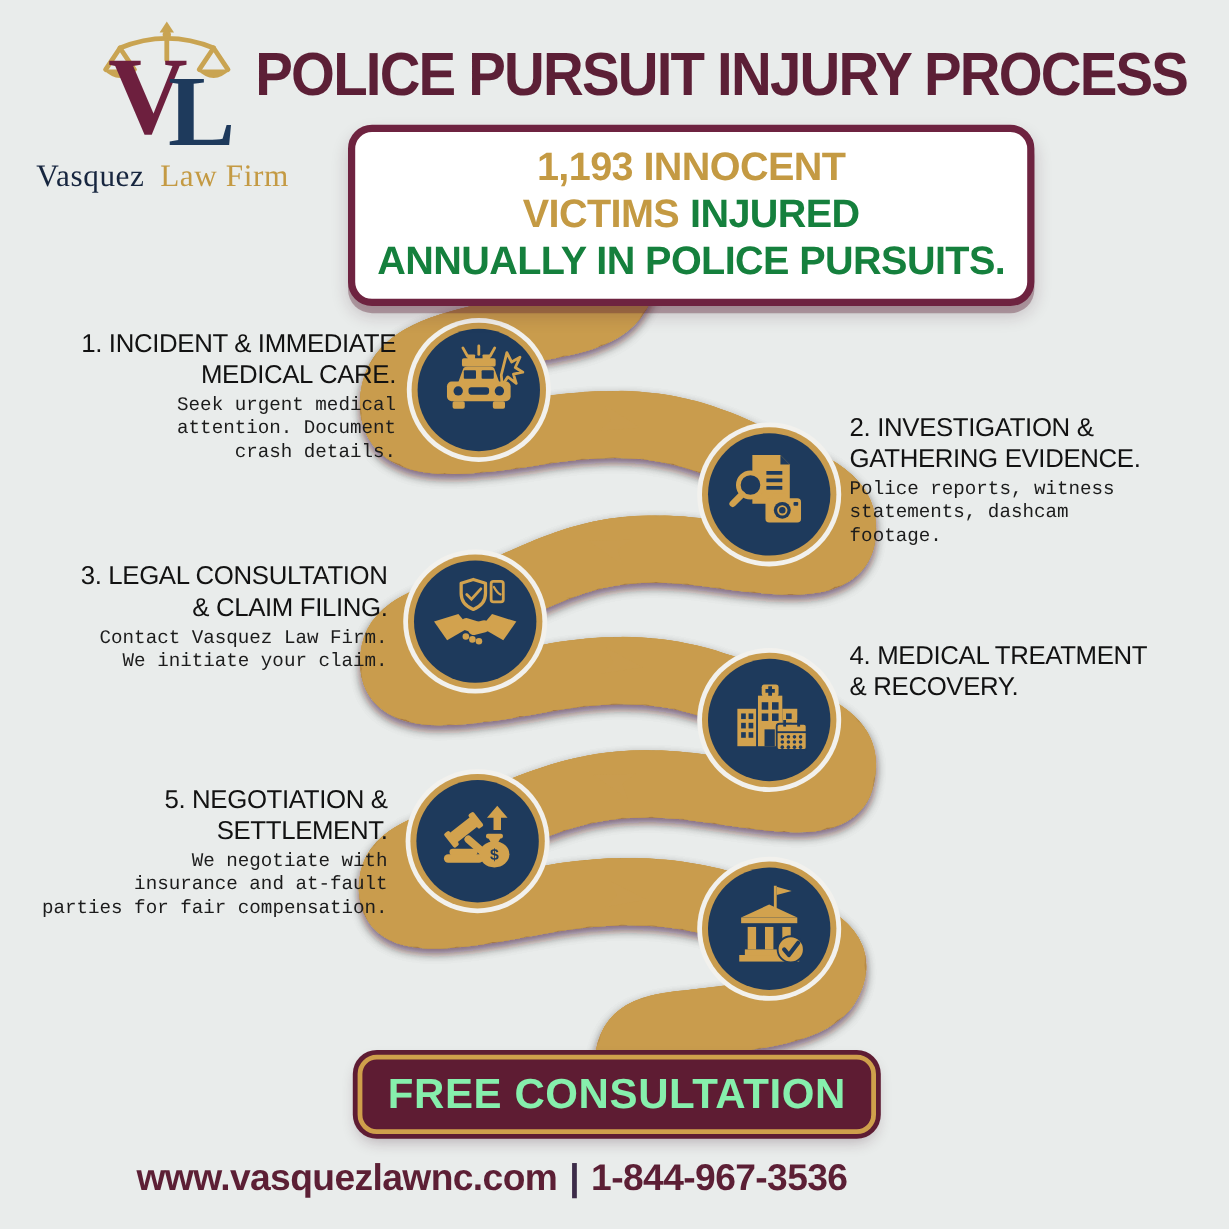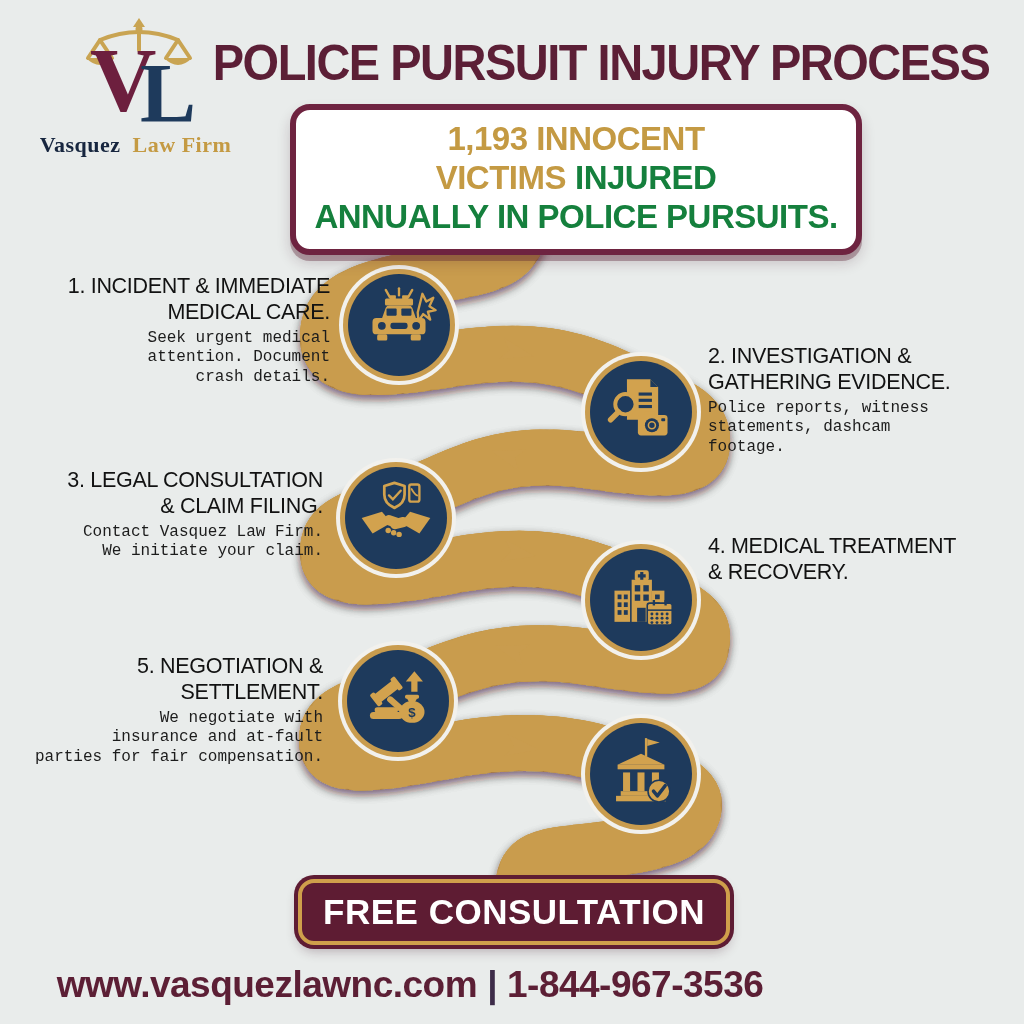--- a/index.html
+++ b/index.html
@@ -18,21 +18,21 @@
     font-size:92px;line-height:1;color:#6d1f3e;
   }
   .mono-l{
     position:absolute;left:112px;top:32px;
     font-family:"Liberation Serif", serif;font-weight:bold;
     font-size:84px;line-height:1;color:#1e3a5c;
   }
   .scales-svg{position:absolute;left:48px;top:-4px;}
   .firm-name{
     position:absolute;left:0;top:112px;width:215px;text-align:center;
-    font-family:"Liberation Serif", serif;font-weight:bold;font-size:22px;
+    font-family:"Liberation Serif", serif;font-weight:normal;font-size:26px;
     color:#17263f;letter-spacing:.5px;white-space:nowrap;
   }
   .firm-name .gold-part{color:#c49a43;}
 
   
   .page-title{
     left:195px;top:32px;width:812px;text-align:center;
     font-size:47px;font-weight:bold;letter-spacing:-1.5px;
     color:#5c1f36;transform:scale(1,1.08);transform-origin:center top;
   }
@@ -65,26 +65,26 @@
   
   .road-svg{left:0;top:0;z-index:2;}
 
   
   .cta-button{
     left:298px;top:879px;width:432px;height:66px;box-sizing:border-box;z-index:5;
     background:#5e1c33;border:4px solid #cf9f4b;border-radius:16px;
     box-shadow:0 0 0 4px #5e1c33, 0 6px 12px rgba(60,20,40,.3);
     display:flex;align-items:center;justify-content:center;cursor:pointer;
   }
-  .cta-label{font-size:35px;font-weight:bold;letter-spacing:.5px;color:#ffffff;}
+  .cta-label{font-size:35px;font-weight:bold;letter-spacing:.5px;color:#86efac;}
 
   
   .footer{
     left:0;top:964px;width:820px;text-align:center;z-index:5;
-    font-size:37px;font-weight:bold;letter-spacing:-0.5px;color:#5c1f35;
+    font-size:31px;font-weight:bold;letter-spacing:-0.5px;color:#5c1f35;
   }
   .footer .sep{margin:0 10px;color:#3d2c49;}
 </style>
 </head>
 <body>
 
 <div class="abs logo">
   <svg class="scales-svg" width="126" height="72" viewBox="0 0 126 72">
     <g fill="none" stroke="#c9a452" stroke-width="4" stroke-linecap="round">
       <path d="M63 10 V34"></path>

